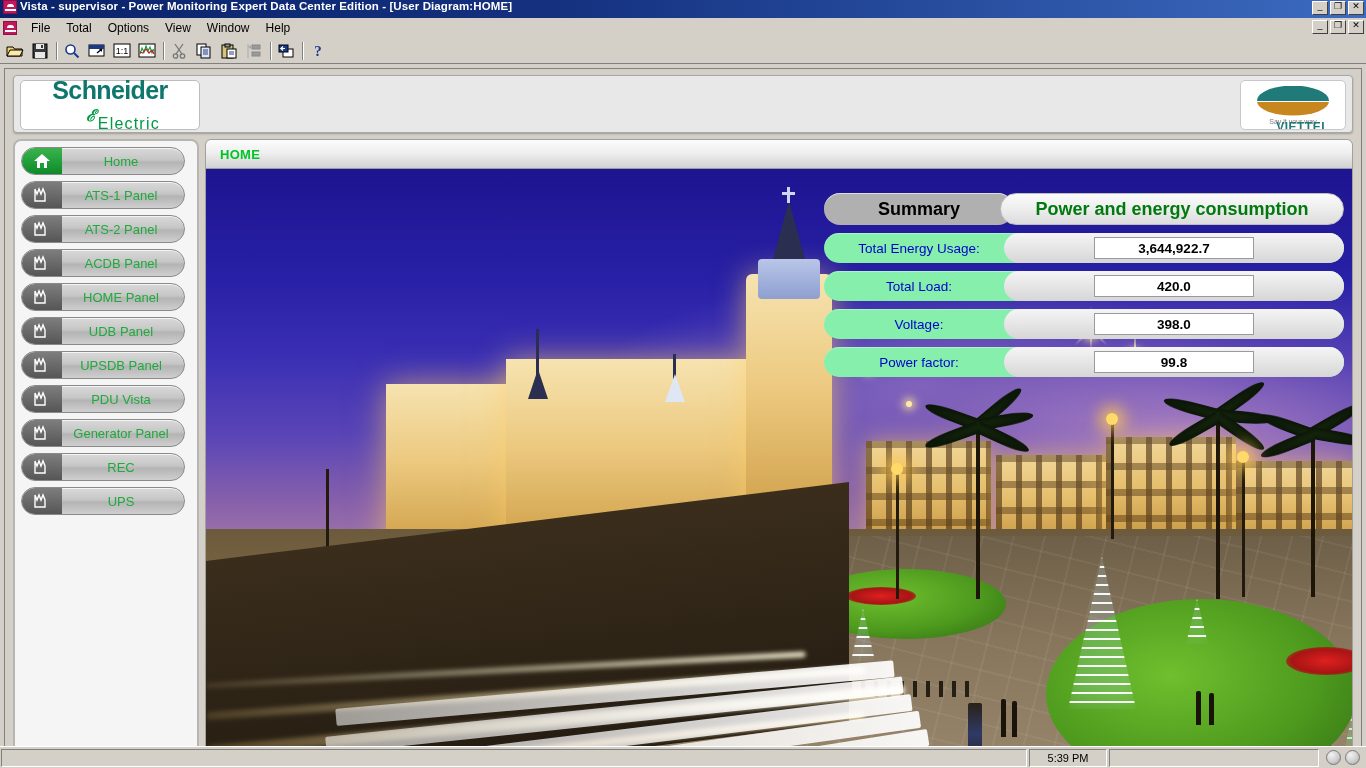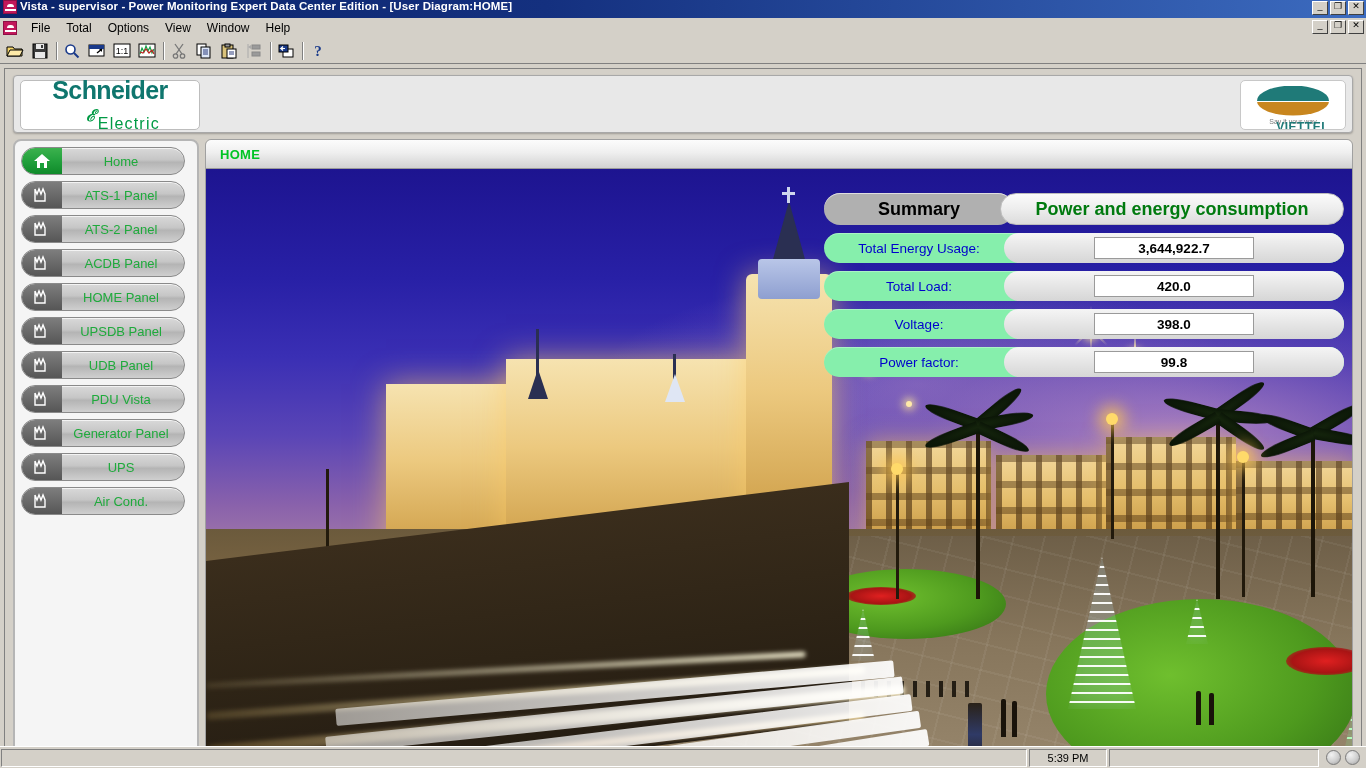--- a/index.html
+++ b/index.html
@@ -711,61 +711,61 @@
             </svg>
         </span>
         <span class="nav-label">HOME Panel</span>
       </div>
       <div class="nav-btn">
         <span class="nav-icon">
           <svg width="20" height="18" viewBox="0 0 20 18">
               <polyline points="3,3 5,8 7,3 9,8 11,3 13,8 13,15 3,15 3,3" fill="none" stroke="#fff" stroke-width="1.4"></polyline>
             </svg>
         </span>
+        <span class="nav-label">UDB Panel</span>
+      </div>
+      <div class="nav-btn">
+        <span class="nav-icon">
+          <svg width="20" height="18" viewBox="0 0 20 18">
+              <polyline points="3,3 5,8 7,3 9,8 11,3 13,8 13,15 3,15 3,3" fill="none" stroke="#fff" stroke-width="1.4"></polyline>
+            </svg>
+        </span>
         <span class="nav-label">UPSDB Panel</span>
       </div>
       <div class="nav-btn">
         <span class="nav-icon">
           <svg width="20" height="18" viewBox="0 0 20 18">
               <polyline points="3,3 5,8 7,3 9,8 11,3 13,8 13,15 3,15 3,3" fill="none" stroke="#fff" stroke-width="1.4"></polyline>
             </svg>
         </span>
-        <span class="nav-label">UDB Panel</span>
+        <span class="nav-label">PDU Vista</span>
       </div>
       <div class="nav-btn">
         <span class="nav-icon">
           <svg width="20" height="18" viewBox="0 0 20 18">
               <polyline points="3,3 5,8 7,3 9,8 11,3 13,8 13,15 3,15 3,3" fill="none" stroke="#fff" stroke-width="1.4"></polyline>
             </svg>
         </span>
-        <span class="nav-label">PDU Vista</span>
+        <span class="nav-label">Generator Panel</span>
       </div>
       <div class="nav-btn">
         <span class="nav-icon">
           <svg width="20" height="18" viewBox="0 0 20 18">
               <polyline points="3,3 5,8 7,3 9,8 11,3 13,8 13,15 3,15 3,3" fill="none" stroke="#fff" stroke-width="1.4"></polyline>
             </svg>
         </span>
-        <span class="nav-label">Generator Panel</span>
+        <span class="nav-label">REC</span>
       </div>
       <div class="nav-btn">
         <span class="nav-icon">
           <svg width="20" height="18" viewBox="0 0 20 18">
               <polyline points="3,3 5,8 7,3 9,8 11,3 13,8 13,15 3,15 3,3" fill="none" stroke="#fff" stroke-width="1.4"></polyline>
             </svg>
         </span>
         <span class="nav-label">UPS</span>
-      </div>
-      <div class="nav-btn">
-        <span class="nav-icon">
-          <svg width="20" height="18" viewBox="0 0 20 18">
-              <polyline points="3,3 5,8 7,3 9,8 11,3 13,8 13,15 3,15 3,3" fill="none" stroke="#fff" stroke-width="1.4"></polyline>
-            </svg>
-        </span>
-        <span class="nav-label">Air Cond.</span>
       </div>
 
       <div class="webapp-btn">
         <span class="nav-icon">
           <svg width="22" height="20" viewBox="0 0 22 20">
             <circle cx="10" cy="9.5" r="7" fill="none" stroke="#fff" stroke-width="1.4"></circle>
             <ellipse cx="10" cy="9.5" rx="3" ry="7" fill="none" stroke="#fff" stroke-width="1.1"></ellipse>
             <line x1="3" y1="9.5" x2="17" y2="9.5" stroke="#fff" stroke-width="1.1"></line>
             <line x1="4.5" y1="5" x2="15.5" y2="5" stroke="#fff" stroke-width="1"></line>
             <line x1="4.5" y1="14" x2="15.5" y2="14" stroke="#fff" stroke-width="1"></line>

